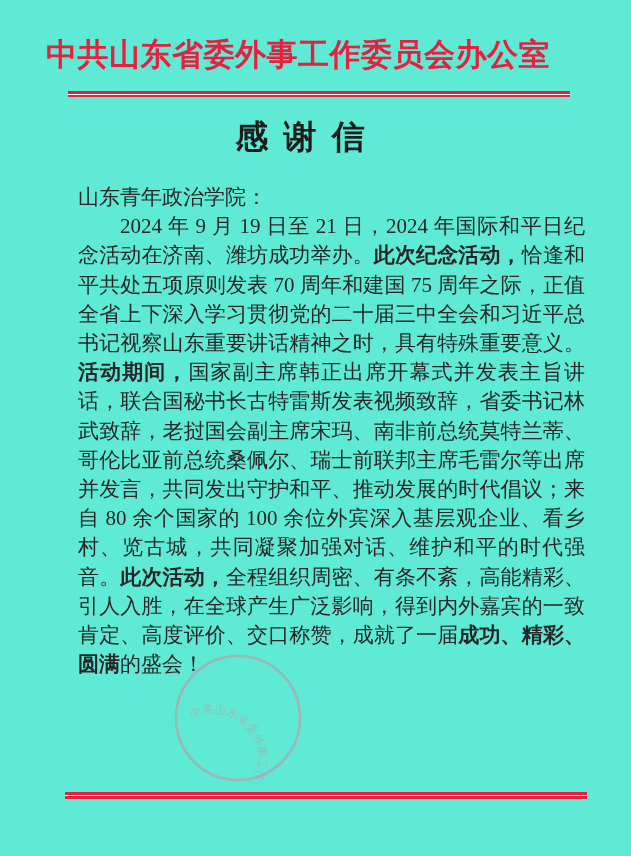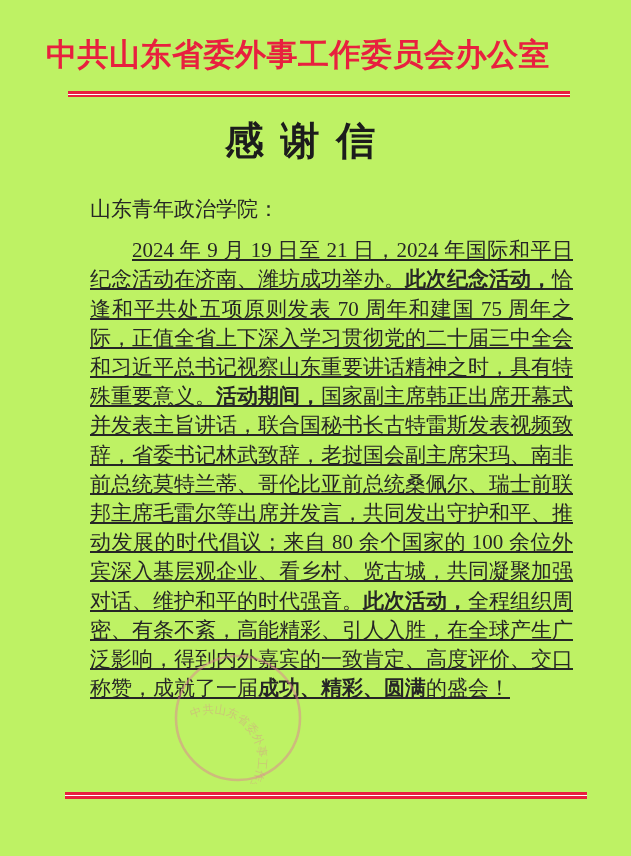--- a/index.html
+++ b/index.html
@@ -5,21 +5,21 @@
   :root{
     --accent:#e8203f;
     --body-text:#262626;
     --seal:#dd8195;
   }
   html,body{margin:0;padding:0;background:#ffffff;}
   .page{
     position:relative;
     width:631px;
     height:856px;
-    background:#bef264;
+    background:#5eead4;
     overflow:hidden;
     font-family:"Liberation Serif","DejaVu Serif",serif;
   }
   .org-header{
     position:absolute;
     top:37px;
     left:37px;
     width:522px;
     text-align:center;
     font-size:31px;
@@ -37,40 +37,40 @@
       var(--accent) 62%, var(--accent) 100%);
   }
   .rule-top{ top:91px; left:68px; width:502px; height:6px; }
   .rule-bottom{ top:792px; left:65px; width:522px; height:7px; }
   .doc-title{
     position:absolute;
     top:119px;
     left:0;
     width:600px;
     text-align:center;
-    font-size:39px;
+    font-size:33px;
     font-weight:bold;
     color:#1c1c1c;
     word-spacing:7px;
     line-height:1.15;
   }
   .letter-body{
     position:absolute;
     top:183px;
     left:78px;
     width:507px;
     font-size:21px;
     line-height:29.2px;
     color:var(--body-text);
     text-align:justify;
     text-justify:inter-ideograph;
   }
-  .letter-body p{margin:12px;padding:0;}
+  .letter-body p{margin:0;padding:0;}
   .salutation{text-indent:0;}
-  .para{text-indent:2em;text-decoration:underline;}
+  .para{text-indent:2em;}
   .bold-seg{font-weight:bold;}
   .seal{
     position:absolute;
     left:172px;
     top:652px;
     width:132px;
     height:132px;
     pointer-events:none;
   }
 </style>

